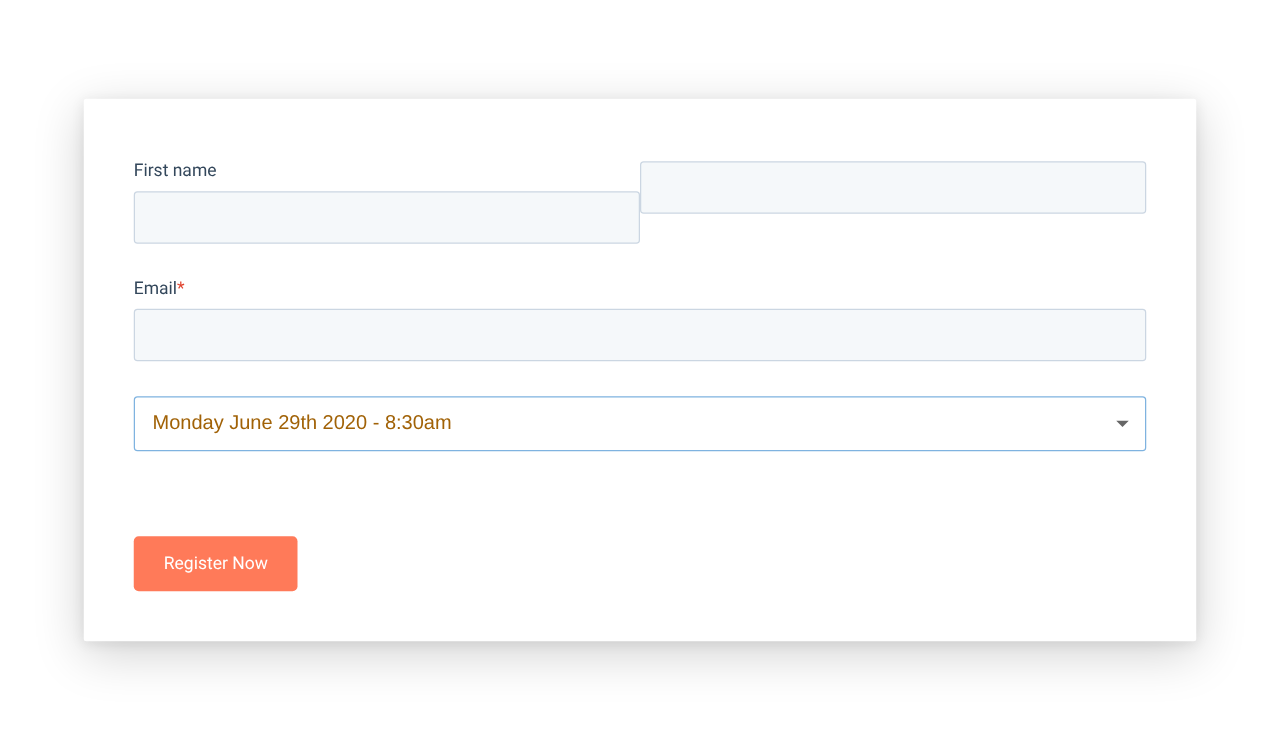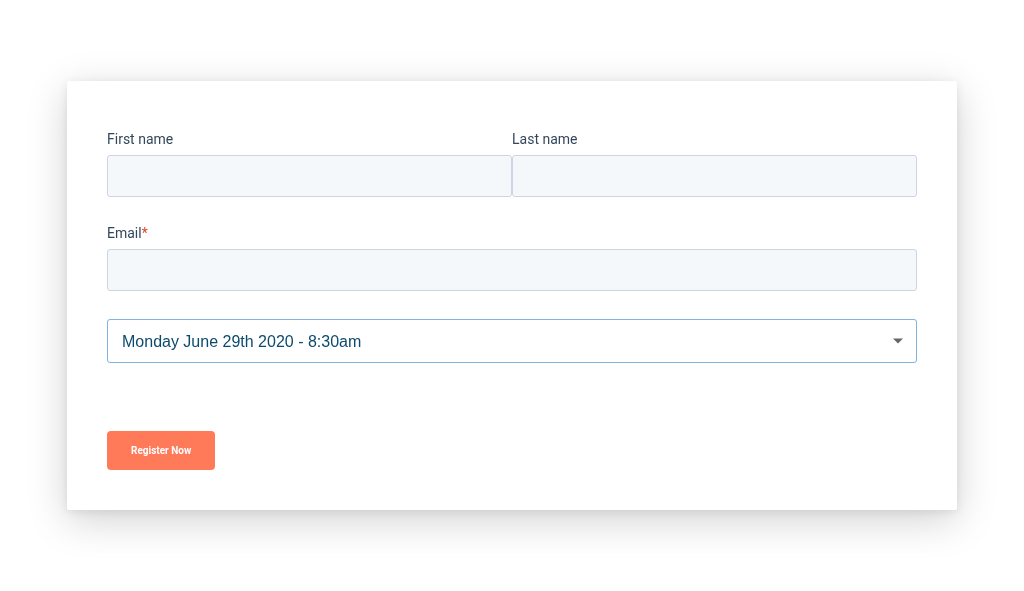--- a/index.html
+++ b/index.html
@@ -65,21 +65,21 @@
       width: 100%;
     }
     select {
       width: 100%;
       height: 44px;
       border: 1px solid #7fb3e0;
       background: #ffffff;
       border-radius: 3px;
       padding: 0 40px 0 14px;
       font-size: 16px;
-      color: #0c4a6e;
+      color: #a16207;
       outline: none;
       appearance: none;
       -webkit-appearance: none;
       -moz-appearance: none;
     }
     .select-wrapper::after {
       content: "";
       position: absolute;
       right: 14px;
       top: 50%;
@@ -91,38 +91,37 @@
       border-top: 5px solid #666;
       pointer-events: none;
     }
     .submit-btn {
       margin-top: 40px;
       background: #ff7a59;
       color: #ffffff;
       border: none;
       border-radius: 4px;
       padding: 14px 24px;
-      font-size: 10px;
-      font-weight: 700;
+      font-size: 14px;
+      font-weight: 400;
       cursor: pointer;
       font-family: inherit;
     }
   </style>
 </head>
 <body>
 
 <div class="card">
 
   <div class="row">
     <div class="field">
       <label>First name</label>
       <input type="text" value="" style="">
     </div>
     <div class="field">
-      <label>Last name</label>
       <input type="text" value="" style="">
     </div>
   </div>
 
   <div class="field-full">
     <label>
       <span>Email</span><span class="required">*</span>
     </label>
     <input type="email" value="" style="">
   </div>

